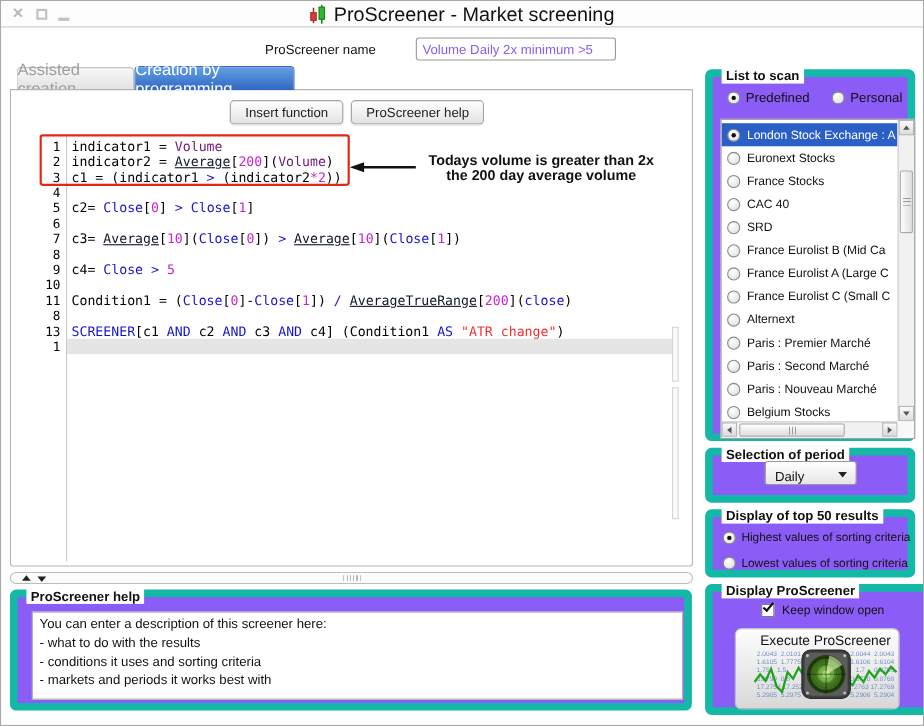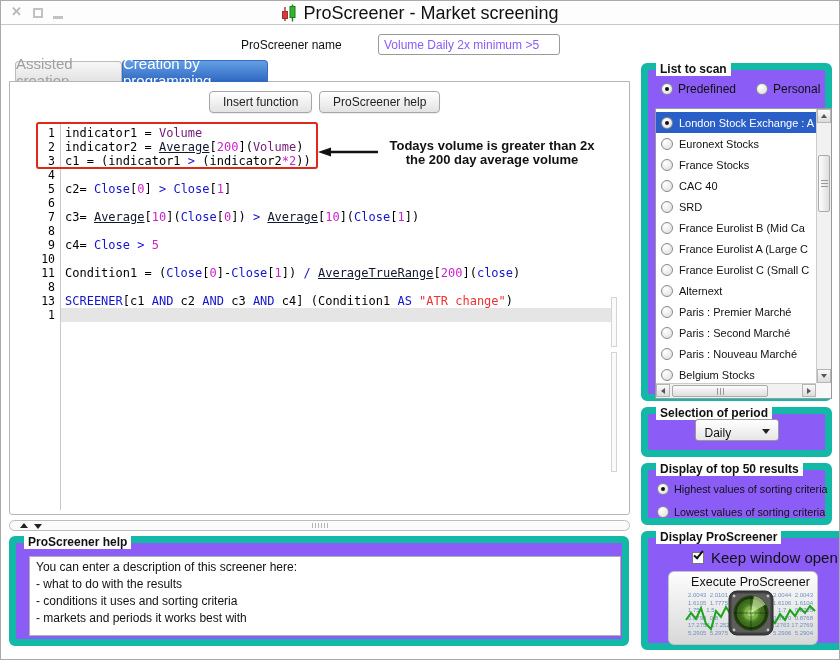--- a/index.html
+++ b/index.html
@@ -98,21 +98,21 @@
   .fs-period{left:640px;top:406px;width:191px;height:50px;}
   .dropdown{position:absolute;left:50%;top:5px;transform:translateX(-50%);width:84px;height:22px;border:1px solid #999;border-radius:3px;
             background:linear-gradient(#ffffff,#e6e6e6);display:flex;align-items:flex-end;font-size:12px;padding-left:9px;}
   .caret{position:absolute;right:8px;top:9px;border-left:4px solid transparent;border-right:4px solid transparent;border-top:5px solid #222;}
   
   .fs-top50{left:640px;top:462px;width:191px;height:62px;}
   .opt{position:absolute;left:9px;display:flex;align-items:flex-start;gap:5px;font-size:10.8px;white-space:nowrap;}
   .opt1{top:13px;} .opt2{top:36px;}
   
   .fs-display{left:640px;top:530px;width:222px;height:119px;}
-  .chk-row{position:absolute;left:44px;top:11px;display:flex;align-items:center;gap:7px;font-size:15px;text-align:right;}
+  .chk-row{position:absolute;left:44px;top:11px;display:flex;align-items:center;gap:7px;font-size:11px;text-align:right;}
   .checkbox{width:12px;height:12px;border:1px solid #777;background:#fff;position:relative;flex:none;}
   .checkbox .mark{position:absolute;left:3px;top:-4px;width:5px;height:10px;border-right:2px solid #111;border-bottom:2px solid #111;transform:rotate(40deg);}
   .exec-btn{position:absolute;left:20px;top:33px;width:150px;height:74px;border:1px solid #c3c3c3;border-radius:6px;
             background:linear-gradient(#fdfdfd,#d8d8d8);box-shadow:inset 0 1px 0 #fff;overflow:hidden;padding-left:15px;}
   .exec-title{text-align:center;margin-top:3px;font-size:12.5px;color:#111;}
   .exec-gfx{position:relative;height:50px;margin-top:1px;}
   .nums{position:absolute;top:2px;width:50px;font-size:6px;line-height:7.5px;color:#7090c5;white-space:pre;overflow:hidden;}
   .nums-l{left:4px;} .nums-r{right:4px;text-align:right;}
   .spark{position:absolute;top:12px;}
   .spark-l{left:1px;} .spark-r{right:1px;}

